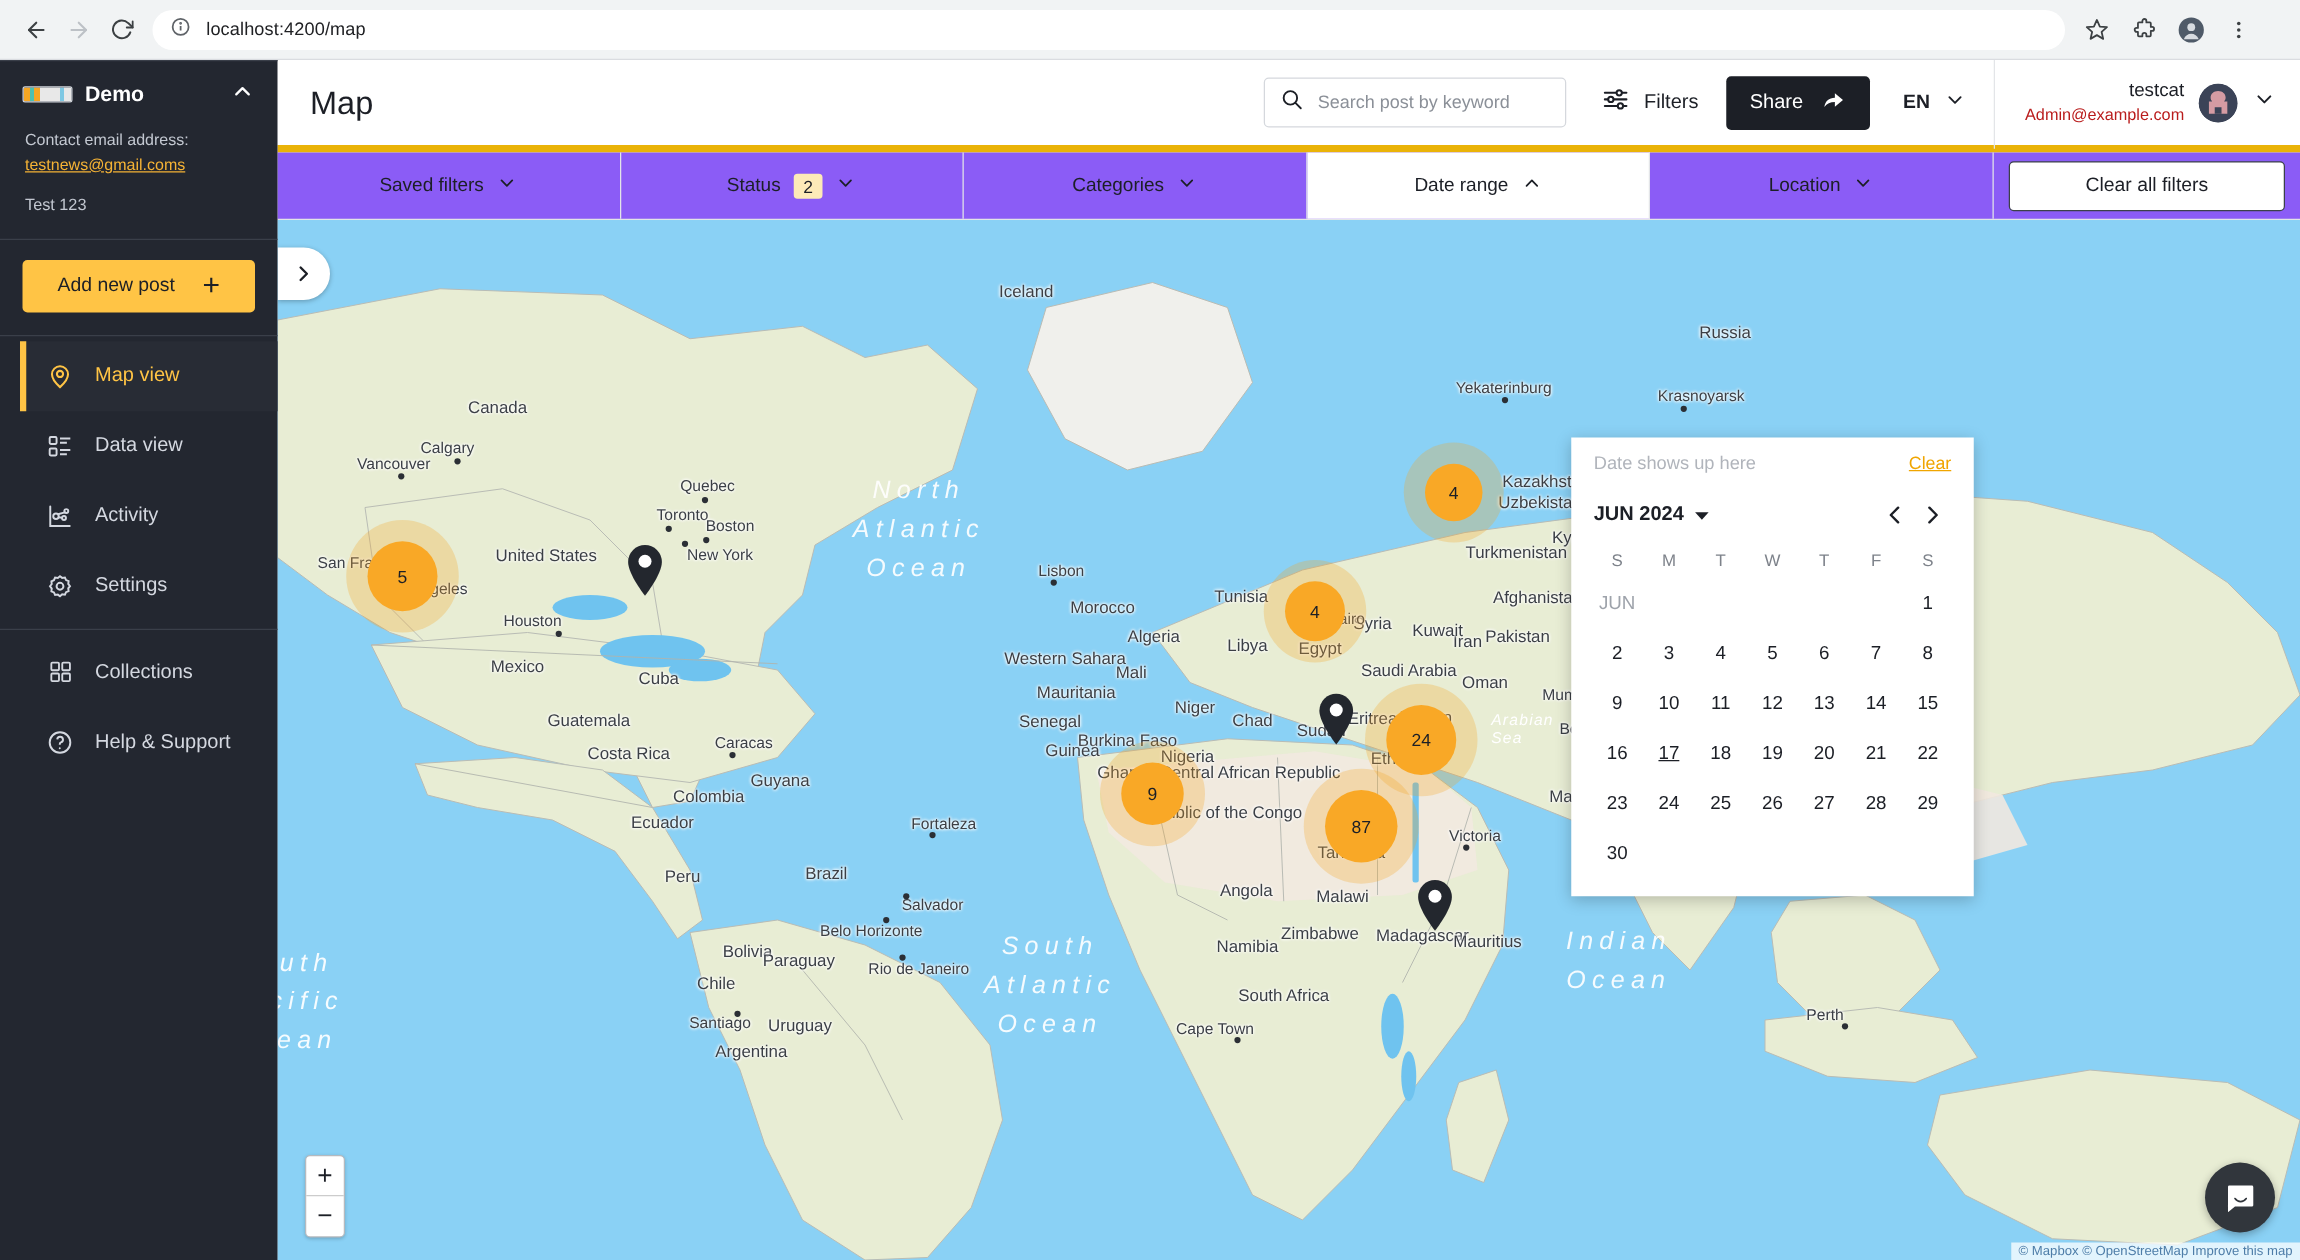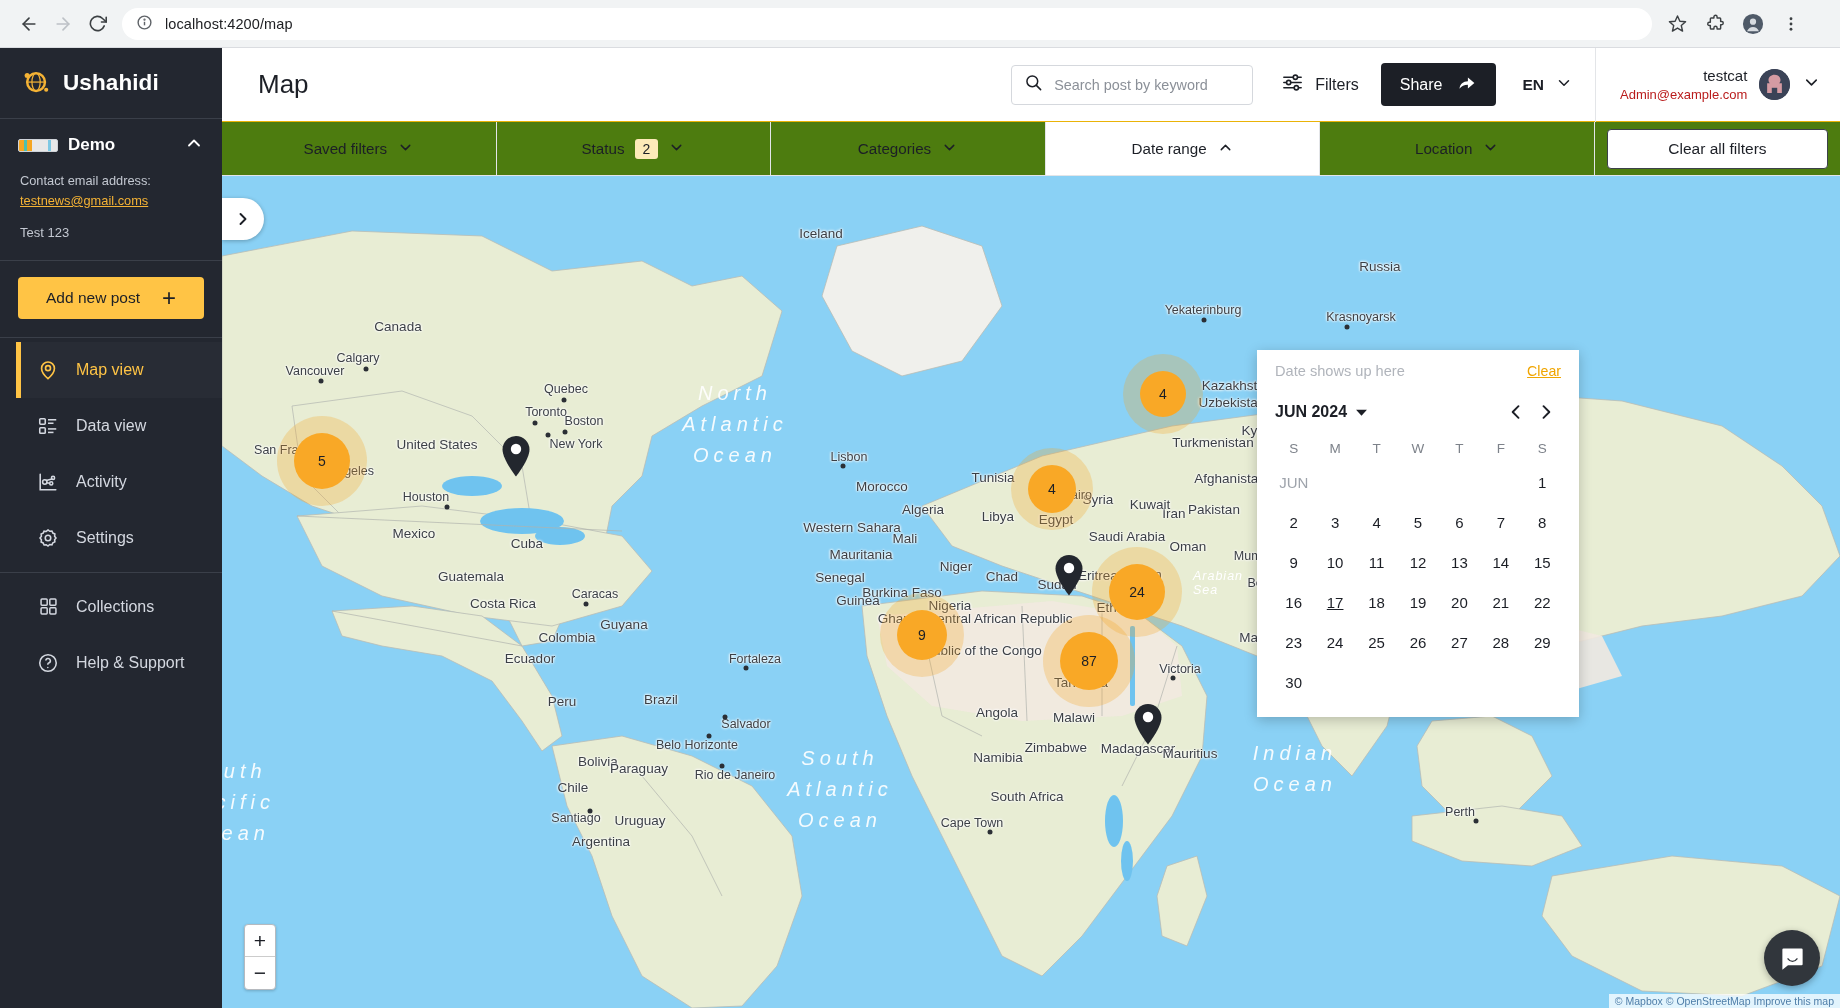--- a/index.html
+++ b/index.html
@@ -81,22 +81,22 @@
   .nav-item.active::before {
     content: ""; position: absolute; left: 0; top: 0; bottom: 0; width: 5px; background: #ffc445;
   }
   .nav-sep { height: 1px; background: #3a3f49; margin: 6px 0; }
 
   
   #main { flex: 1 1 auto; display: flex; flex-direction: column; min-width: 0; }
 
   
   #header {
-    height: 74px; background: #fff; border-bottom: 1px solid #eab308;
-    display: flex; align-items: center; padding: 0 0 0 36px; flex: 0 0 74px;
+    height: 74px; background: #fff; border-bottom: 6px solid #eab308;
+    display: flex; align-items: center; padding: 0 0 0 26px; flex: 0 0 74px;
   }
   #page-title { font-size: 26px; font-weight: 400; color: #1c1f26; flex: 1 1 auto; }
   #search-box {
     width: 242px; height: 40px; border: 1px solid #d5d8dd; border-radius: 4px;
     display: flex; align-items: center; padding: 0 12px; gap: 11px; background: #fff;
   }
   #search-box input {
     border: none; outline: none; font-size: 14.4px; color: #1c1f26;
     font-family: inherit; width: 100%; background: transparent;
   }
@@ -122,21 +122,21 @@
   #user-box .utext { text-align: right; line-height: 1.35; }
   #user-box .uname { font-size: 15px; color: #1c1f26; }
   #user-box .umail { font-size: 13px; color: #b91c1c; }
   #avatar {
     width: 31px; height: 31px; border-radius: 50%; flex: 0 0 auto;
     background: #3b4357; overflow: hidden; position: relative;
   }
 
   
   #filter-bar {
-    height: 54px; background: #4d7c0f; border-bottom: 1px solid #e3e5e8;
+    height: 54px; background: #8b5cf6; border-bottom: 1px solid #e3e5e8;
     display: flex; align-items: stretch; flex: 0 0 54px; position: relative; z-index: 30;
   }
   .filter-cell {
     flex: 1 1 0; display: flex; align-items: center; justify-content: center;
     gap: 10px; font-size: 15.2px; color: #1c1f26;
     border-right: 1px solid #e3e5e8; cursor: pointer;
   }
   .filter-cell.open { background: #fff; }
   .badge-count {
     background: #fdeab8; color: #1c1f26; border-radius: 3px;
@@ -303,32 +303,20 @@
           <circle cx="12" cy="19" r="1.9"></circle>
         </svg>
     </div>
   </div>
 </div>
 
 <div id="app">
 
   <div id="sidebar">
 
-    <div id="brand">
-      <span class="logo">
-        <svg viewBox="0 0 32 32" width="30" height="30">
-          <circle cx="15" cy="15" r="9.5" fill="none" stroke="#f5b335" stroke-width="2.6"></circle>
-          <ellipse cx="15" cy="15" rx="4.4" ry="9.5" fill="none" stroke="#f5b335" stroke-width="1.3"></ellipse>
-          <line x1="5.6" y1="15" x2="24.4" y2="15" stroke="#f5b335" stroke-width="1.3"></line>
-          <circle cx="5.5" cy="8" r="2.7" fill="#f5b335"></circle>
-          <circle cx="25.8" cy="23.2" r="2.2" fill="#f5b335"></circle>
-        </svg>
-      </span>
-      <span class="name">Ushahidi</span>
-    </div>
 
     <div class="sb-divider"></div>
 
     <div id="workspace">
       <div class="ws-row">
         <span class="ws-logo"></span>
         <span class="ws-name">Demo</span>
         <span class="ws-chev">
           <svg width="20" height="20" viewBox="0 0 24 24" fill="none" stroke="#fff" stroke-width="2.2" stroke-linecap="round" stroke-linejoin="round">
               <polyline points="6 15 12 9 18 15"></polyline>
@@ -611,21 +599,21 @@
       <div id="map-countries">
           <div class="mlabel country" style="left: 176px; top: 150px;">Canada</div>
           <div class="mlabel country" style="left: 215px; top: 268px;">United States</div>
           <div class="mlabel country" style="left: 192px; top: 357px;">Mexico</div>
           <div class="mlabel country" style="left: 305px; top: 367px;">Cuba</div>
           <div class="mlabel country" style="left: 249px; top: 400px;">Guatemala</div>
           <div class="mlabel country" style="left: 281px; top: 427px;">Costa Rica</div>
           <div class="mlabel country" style="left: 345px; top: 461px;">Colombia</div>
           <div class="mlabel country" style="left: 308px; top: 482px;">Ecuador</div>
           <div class="mlabel country" style="left: 402px; top: 448px;">Guyana</div>
-          <div class="mlabel country" style="left: 340px; top: 525px;">Peru</div>
+          <div class="mlabel country" style="left: 324px; top: 525px;">Peru</div>
           <div class="mlabel country" style="left: 439px; top: 523px;">Brazil</div>
           <div class="mlabel country" style="left: 376px; top: 585px;">Bolivia</div>
           <div class="mlabel country" style="left: 417px; top: 592px;">Paraguay</div>
           <div class="mlabel country" style="left: 351px; top: 611px;">Chile</div>
           <div class="mlabel country" style="left: 418px; top: 644px;">Uruguay</div>
           <div class="mlabel country" style="left: 379px; top: 665px;">Argentina</div>
           <div class="mlabel country" style="left: 599px; top: 57px;">Iceland</div>
           <div class="mlabel country" style="left: 1158px; top: 90px;">Russia</div>
           <div class="mlabel country" style="left: 660px; top: 310px;">Morocco</div>
           <div class="mlabel country" style="left: 701px; top: 333px;">Algeria</div>

